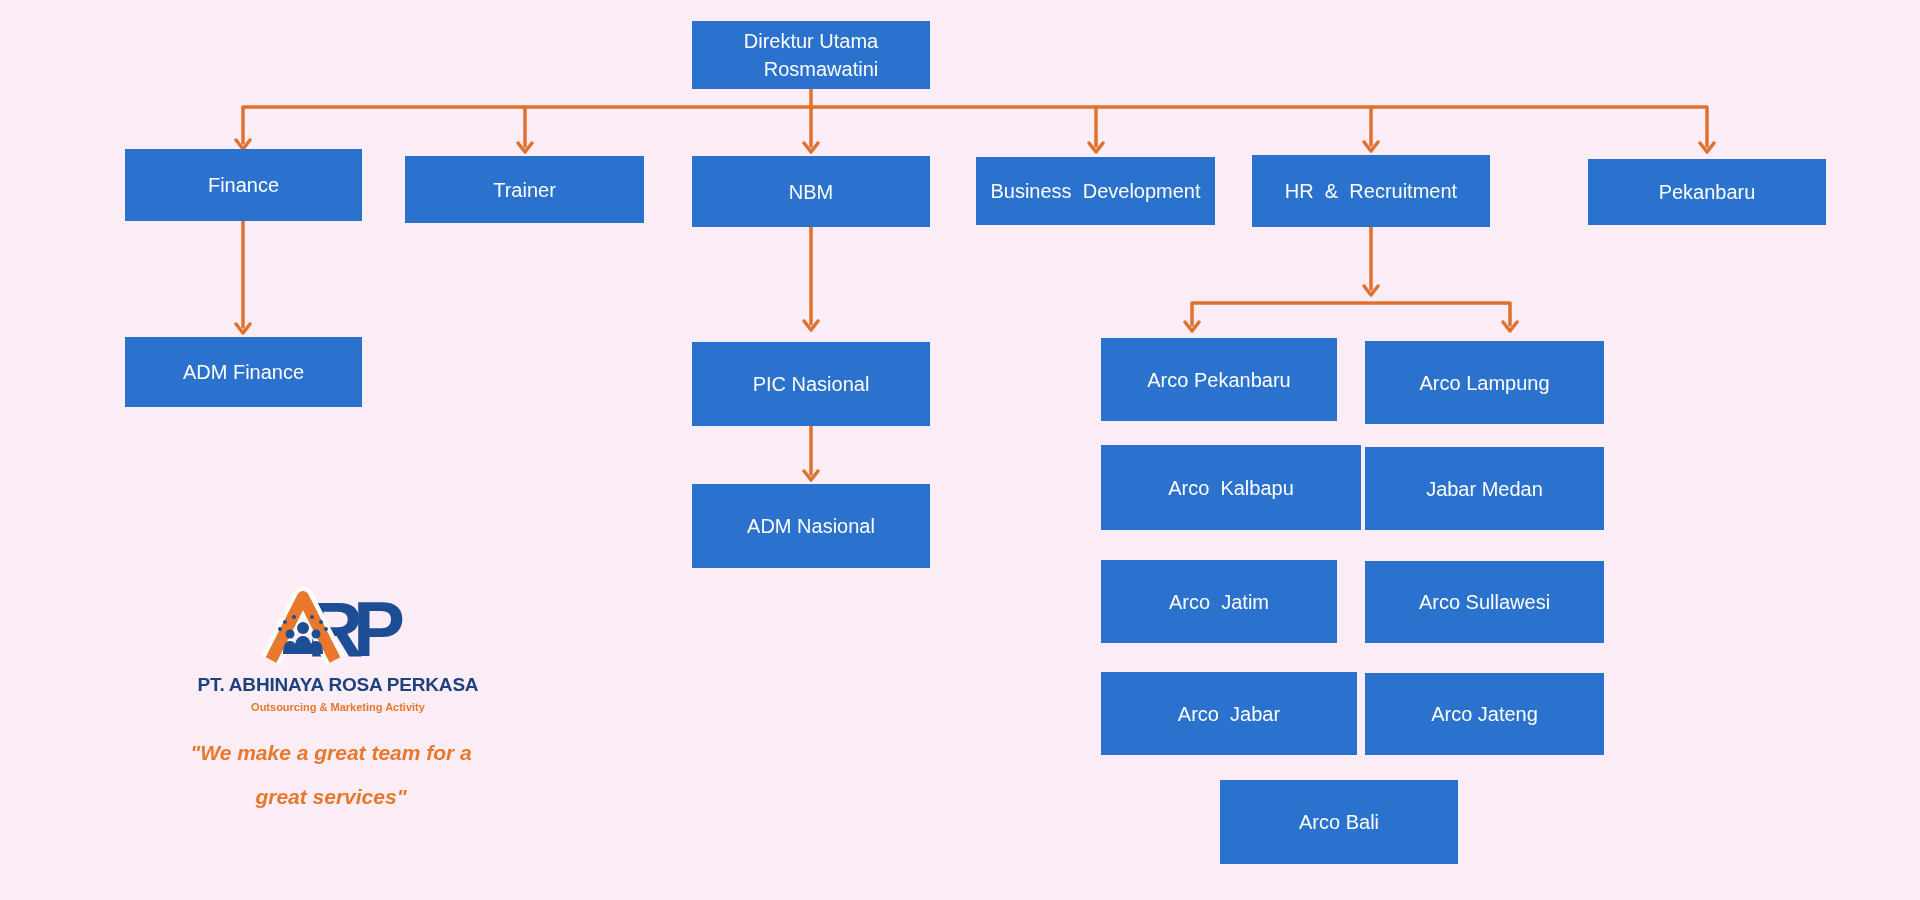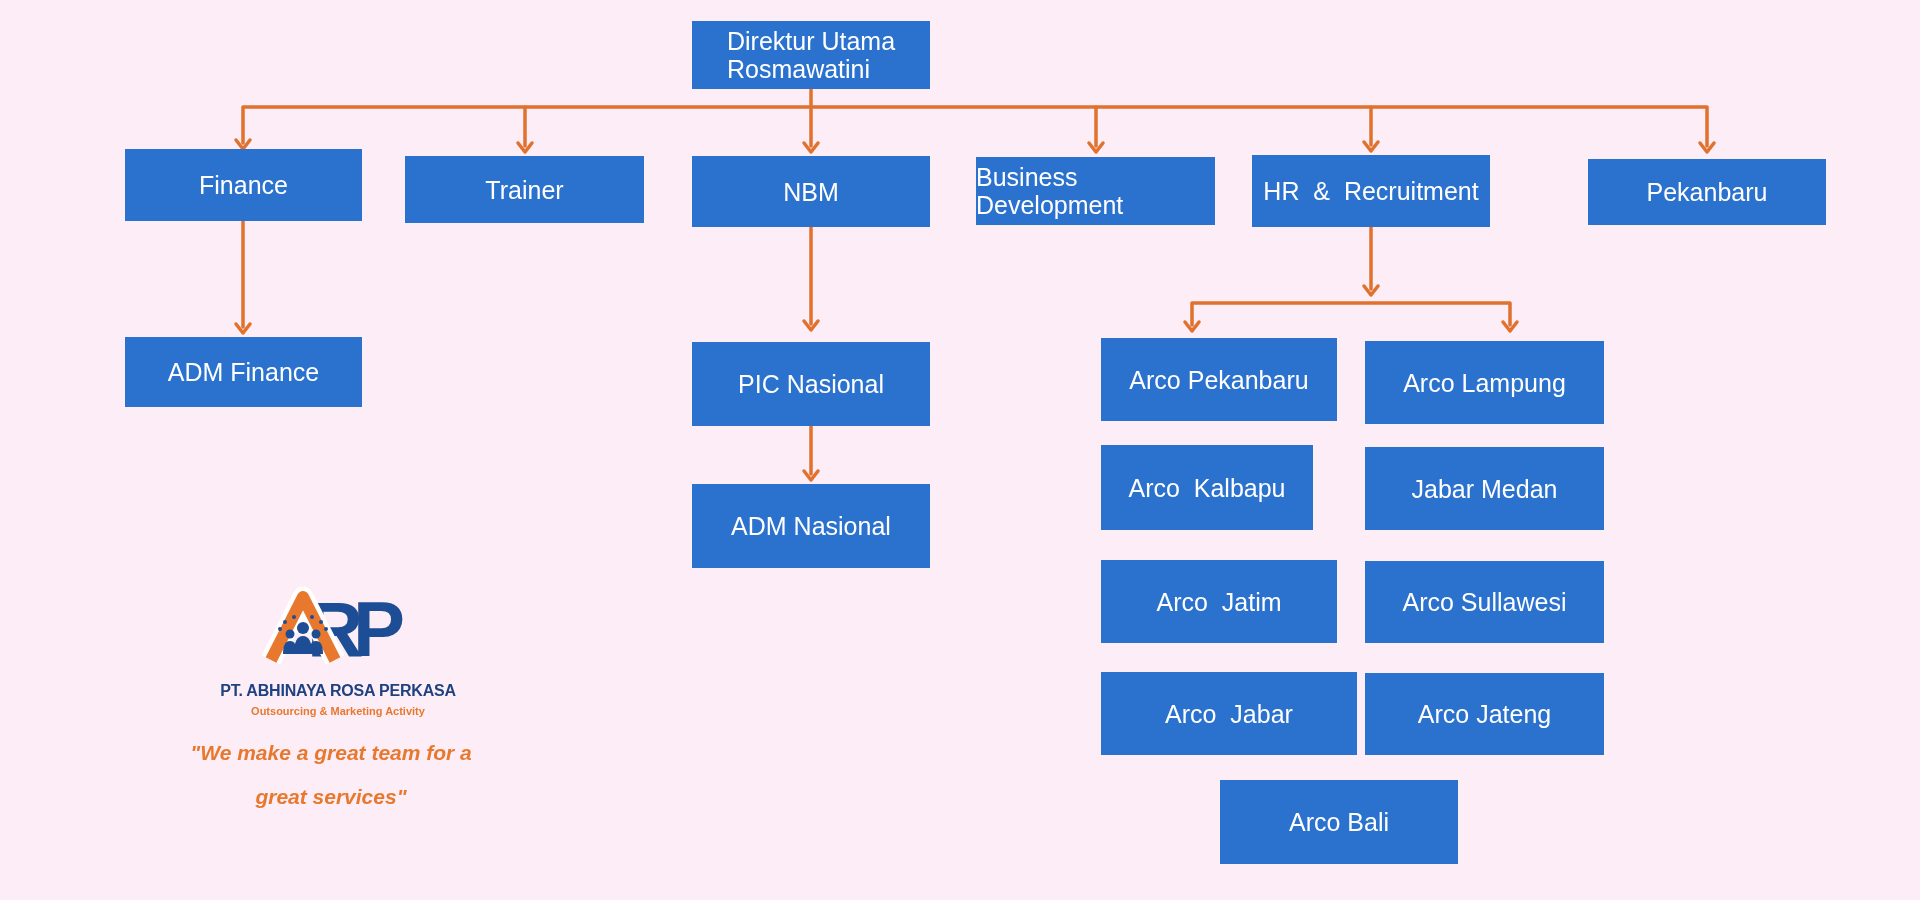--- a/index.html
+++ b/index.html
@@ -14,27 +14,27 @@
   html,body{margin:0;padding:0;background:var(--bg);}
   .canvas{
     position:relative;width:1920px;height:900px;overflow:hidden;
     background:var(--bg);
     font-family:"Liberation Sans",sans-serif;
   }
   .connector-layer{position:absolute;left:0;top:0;width:1920px;height:900px;pointer-events:none;}
   .connector{stroke:var(--arrow);stroke-width:3.5;fill:none;stroke-linecap:round;stroke-linejoin:round;}
   .node{
     position:absolute;background:var(--node-fill);color:var(--node-text);
-    display:flex;align-items:center;justify-content:center;text-align:left;
-    font-size:25px;line-height:28px;white-space:pre-wrap;
+    display:flex;align-items:center;justify-content:center;text-align:right;
+    font-size:20px;line-height:28px;white-space:pre-wrap;
   }
   .logo-block{position:absolute;left:168px;top:582px;width:340px;text-align:center;}
   .logo-mark{display:block;margin:0 auto;width:150px;height:82px;overflow:visible;}
   .logo-letter{font-family:"Liberation Sans",sans-serif;font-weight:800;font-size:78px;fill:var(--logo-navy);}
-  .company-name{margin-top:18px;color:var(--navy);font-weight:bold;font-size:16px;letter-spacing:-0.2px;white-space:nowrap;}
+  .company-name{margin-top:10px;color:var(--navy);font-weight:bold;font-size:19px;letter-spacing:-0.2px;white-space:nowrap;}
   .company-tagline{margin-top:5px;color:var(--logo-orange);font-weight:bold;font-size:11px;white-space:nowrap;}
   .quote{
     position:absolute;left:145px;top:731px;width:372px;text-align:center;
     color:var(--logo-orange);font-style:italic;font-weight:bold;font-size:21px;line-height:44px;
   }
 </style>
 </head>
 <body>
 
 <div class="canvas">
@@ -93,21 +93,21 @@
   <div class="node" style="left:976px;top:157px;width:239px;height:68px;">Business  Development</div>
   <div class="node" style="left:1252px;top:155px;width:238px;height:72px;">HR  &amp;  Recruitment</div>
   <div class="node" style="left:1588px;top:159px;width:238px;height:66px;">Pekanbaru</div>
 
   <div class="node" style="left:125px;top:337px;width:237px;height:70px;">ADM Finance</div>
   <div class="node" style="left:692px;top:342px;width:238px;height:84px;">PIC Nasional</div>
   <div class="node" style="left:692px;top:484px;width:238px;height:84px;">ADM Nasional</div>
 
   <div class="node" style="left:1101px;top:338px;width:236px;height:83px;">Arco Pekanbaru</div>
   <div class="node" style="left:1365px;top:341px;width:239px;height:83px;">Arco Lampung</div>
-  <div class="node" style="left:1101px;top:445px;width:212px;height:85px;">Arco  Kalbapu</div>
+  <div class="node" style="left:1101px;top:445px;width:260px;height:85px;">Arco  Kalbapu</div>
   <div class="node" style="left:1365px;top:447px;width:239px;height:83px;">Jabar Medan</div>
   <div class="node" style="left:1101px;top:560px;width:236px;height:83px;">Arco  Jatim</div>
   <div class="node" style="left:1365px;top:561px;width:239px;height:82px;">Arco Sullawesi</div>
   <div class="node" style="left:1101px;top:672px;width:256px;height:83px;">Arco  Jabar</div>
   <div class="node" style="left:1365px;top:673px;width:239px;height:82px;">Arco Jateng</div>
   <div class="node" style="left:1220px;top:780px;width:238px;height:84px;">Arco Bali</div>
 
   <div class="logo-block">
     <svg class="logo-mark" viewBox="0 0 150 82">
       <text class="logo-letter" x="44" y="74">R</text>

